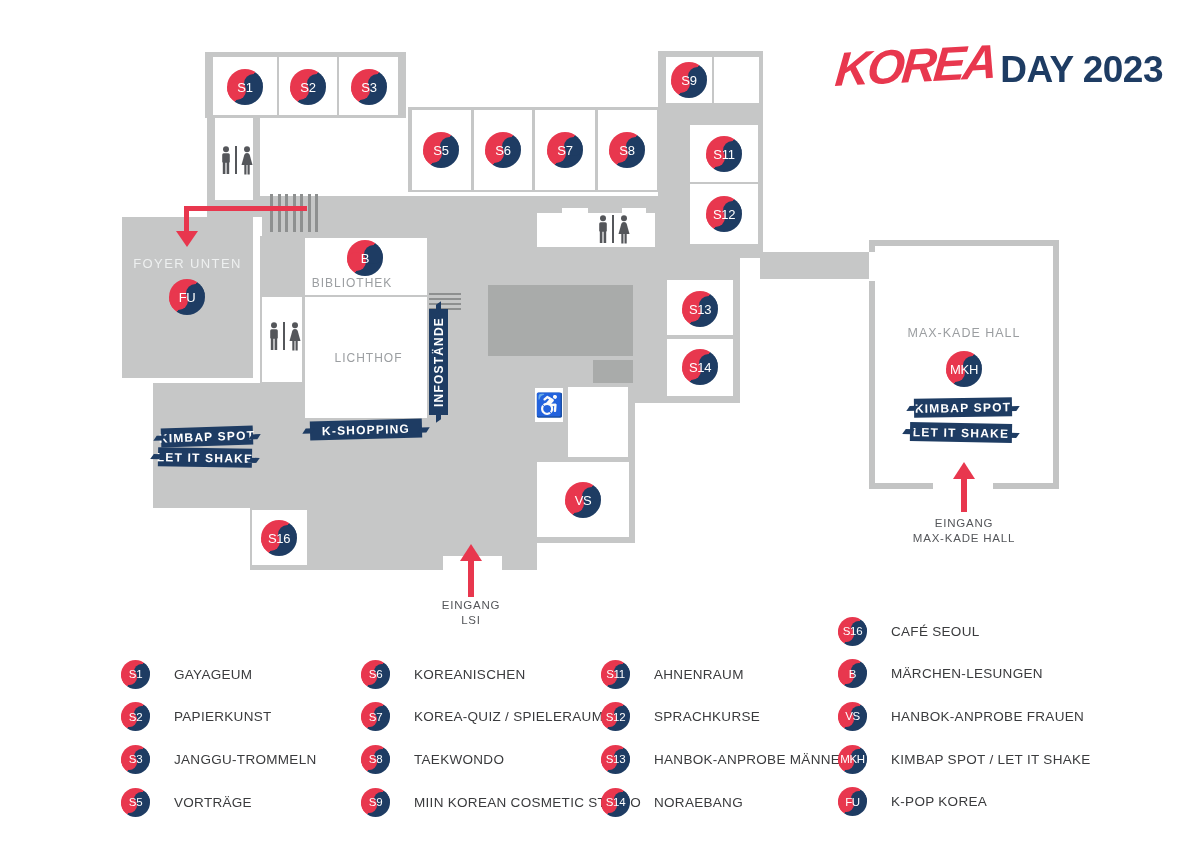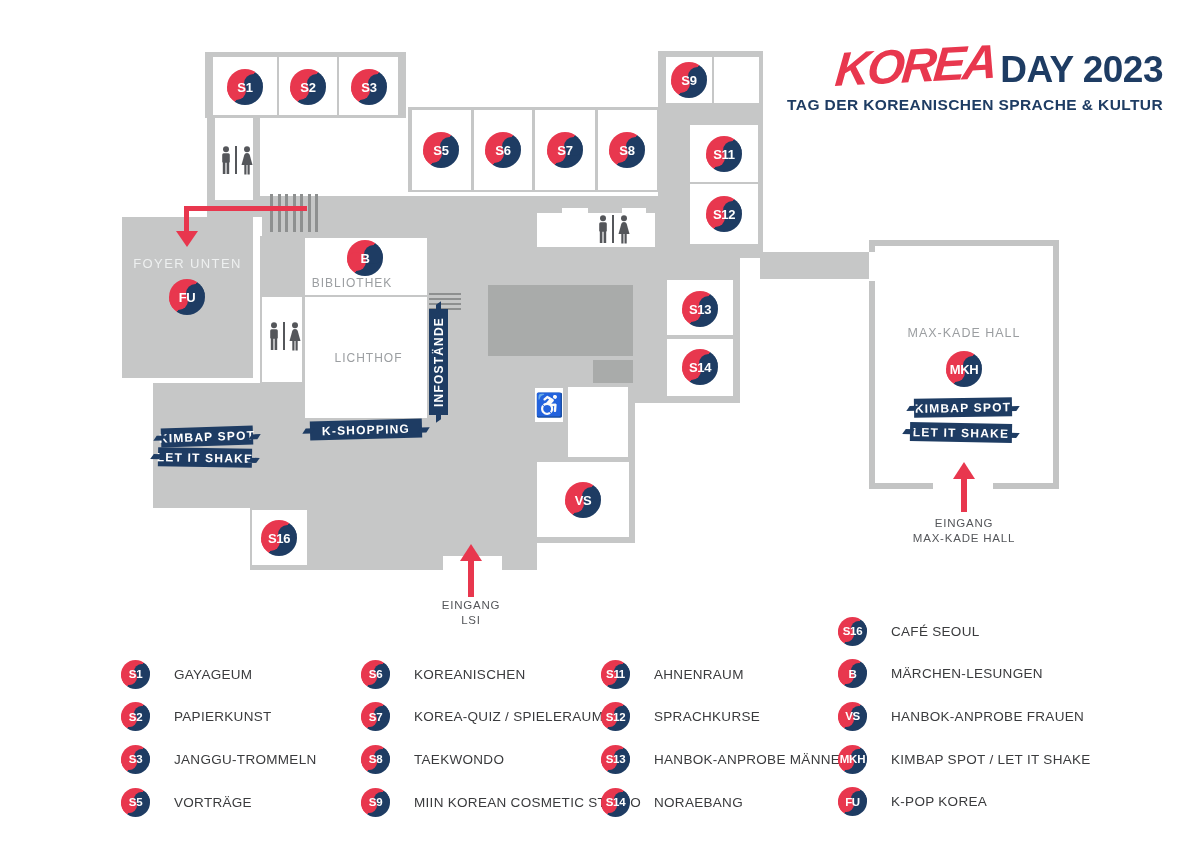--- a/index.html
+++ b/index.html
@@ -16,21 +16,21 @@
   .page{position:relative;width:1191px;height:842px;background:#fff;overflow:hidden;}
   .abs{position:absolute;}
   .g{position:absolute;background:var(--g);}
   .dgb{position:absolute;background:var(--dg);}
   .room{position:absolute;background:#fff;}
   .maplabel{position:absolute;color:var(--rlabel);font-size:12px;letter-spacing:1px;text-align:center;}
   .darklabel{position:absolute;color:var(--icon);font-size:11.5px;letter-spacing:0.8px;text-align:center;line-height:15px;}
   .tg{border-radius:50%;position:relative;background:linear-gradient(125deg,var(--red) 50%,var(--navy) 50%);overflow:hidden;display:flex;align-items:center;justify-content:center;}
   .tg::before{content:"";position:absolute;width:54%;height:54%;border-radius:50%;background:var(--navy);left:46%;top:14%;}
   .tg::after{content:"";position:absolute;width:54%;height:54%;border-radius:50%;background:var(--red);left:0;top:32%;}
-  .tg span{position:relative;z-index:2;color:#fff;font-weight:700;}
+  .tg span{position:relative;z-index:2;color:#fff;font-weight:400;}
   .badge-map{position:absolute;width:36px;height:36px;}
   .badge-map span{font-size:13px;letter-spacing:-0.3px;}
   .badge-leg{width:29px;height:29px;flex:0 0 29px;}
   .badge-leg span{font-size:11.5px;letter-spacing:-0.3px;}
   .brush{position:absolute;background:var(--navy);color:#fff;font-weight:700;font-size:12px;letter-spacing:1.2px;display:flex;align-items:center;justify-content:center;white-space:nowrap;}
   .brush::before{content:"";position:absolute;left:-6px;top:35%;width:9px;height:5px;background:var(--navy);transform:skewX(-35deg);}
   .brush::after{content:"";position:absolute;right:-6px;top:45%;width:9px;height:5px;background:var(--navy);transform:skewX(-35deg);}
   .brush-v{writing-mode:vertical-rl;transform:rotate(180deg);}
   .brush-v::before{left:35%;top:-6px;width:5px;height:9px;transform:skewY(-35deg);}
   .brush-v::after{right:35%;left:auto;top:auto;bottom:-6px;width:5px;height:9px;transform:skewY(-35deg);}
@@ -236,21 +236,20 @@
       <span>FU</span>
     </div>
   <div class="tg badge-map" style="left:946px;top:351px">
       <span>MKH</span>
     </div>
 
   <div class="header">
     <div>
       <span class="logo-korea">KOREA</span><span class="logo-day">DAY 2023</span>
     </div>
-    <div class="subtitle">TAG DER KOREANISCHEN SPRACHE &amp; KULTUR</div>
   </div>
 
   <div class="lcol" style="left:121px;top:653px">
     <div class="lrow">
         <div class="tg badge-leg">
           <span>S1</span>
         </div>
         <span class="lbl">GAYAGEUM</span>
       </div>
     <div class="lrow">

